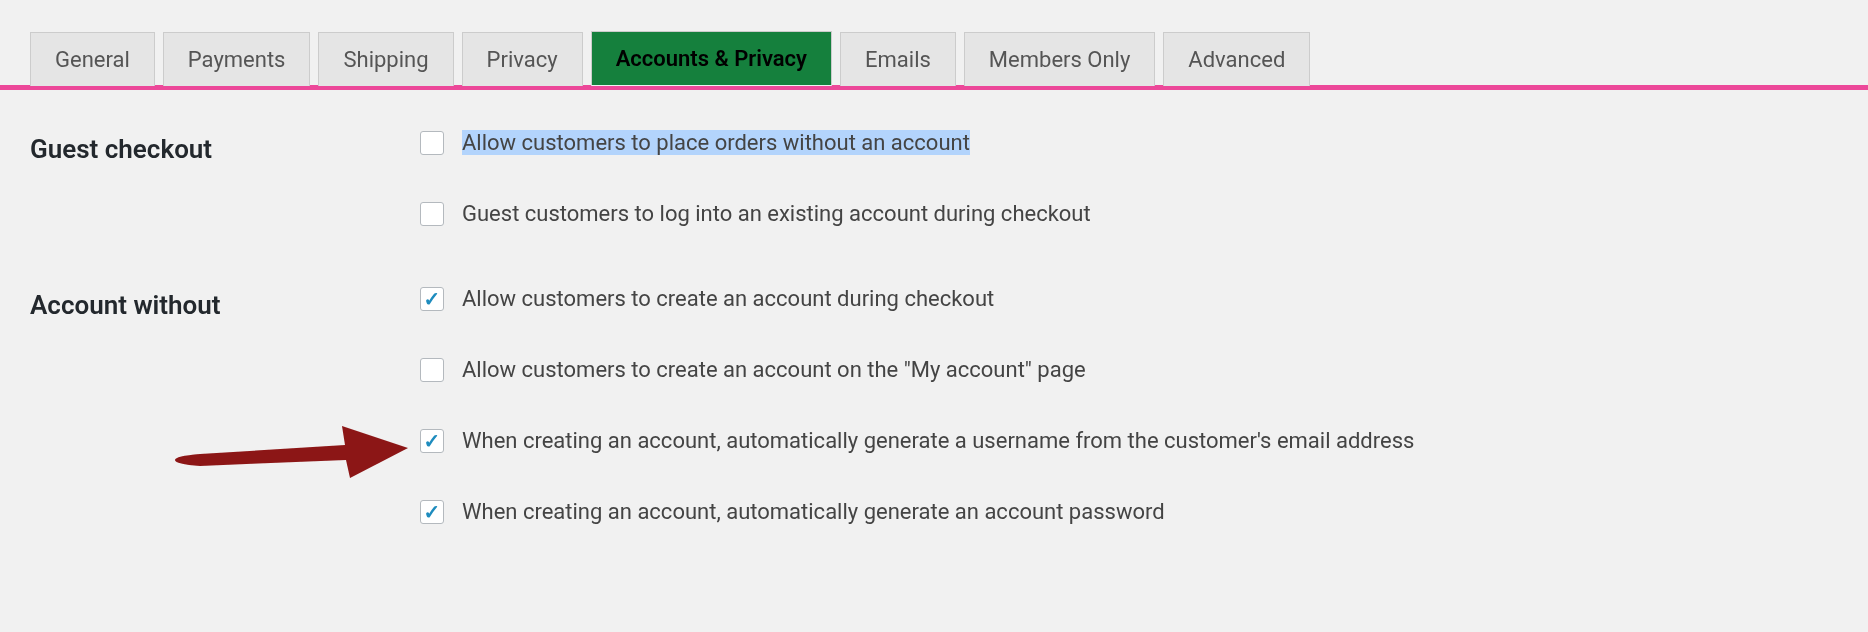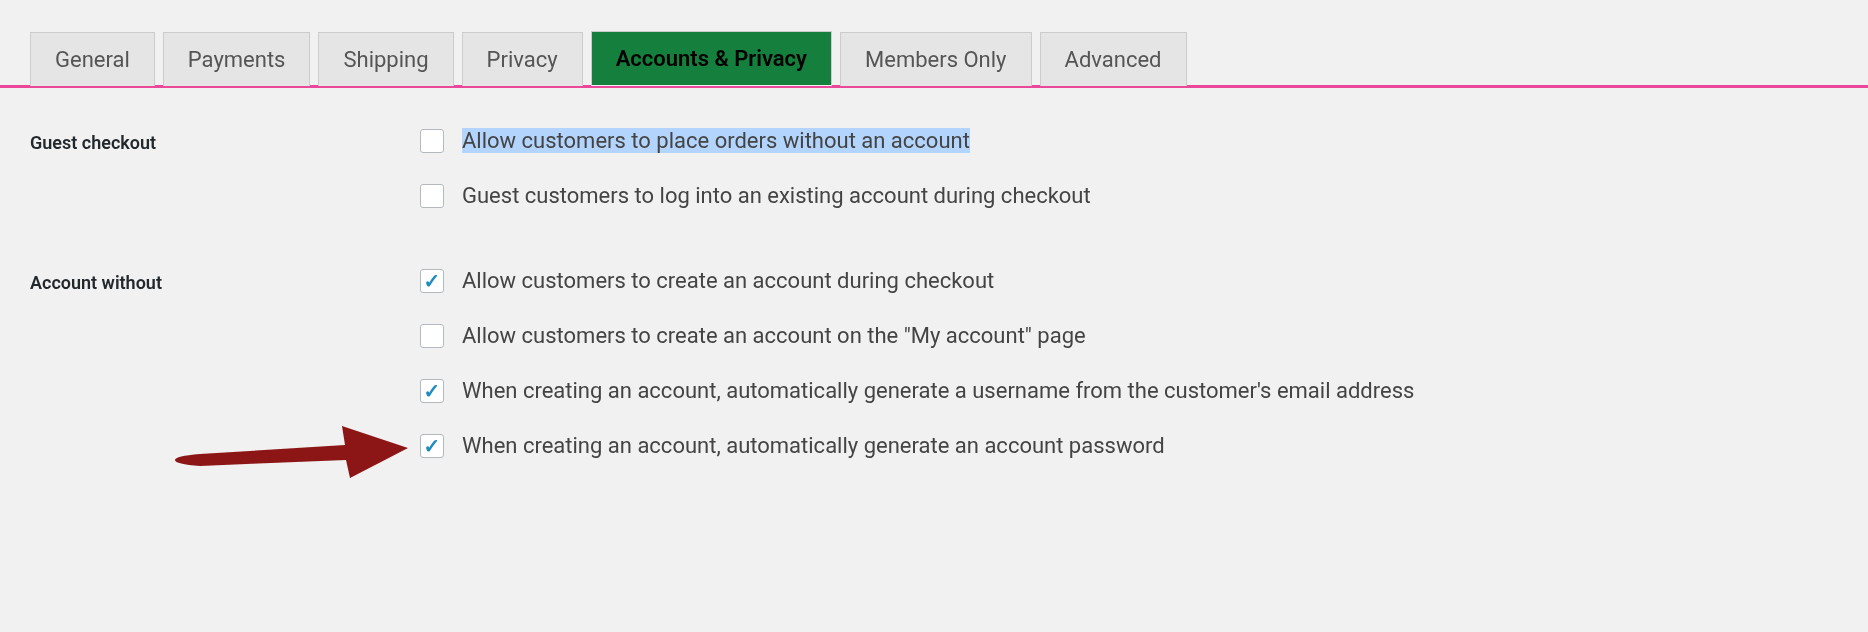--- a/index.html
+++ b/index.html
@@ -10,21 +10,21 @@
       font-size: 15px;
       width: 1868px;
       height: 632px;
       position: relative;
       overflow: hidden;
     }
     .tabs {
       display: flex;
       gap: 8px;
       padding: 30px 30px 0 30px;
-      border-bottom: 3px solid #ec4899;
+      border-bottom: 5px solid #ec4899;
       align-items: flex-end;
     }
     .tab {
       background: #e5e5e5;
       border: 1px solid #ccc;
       border-bottom: none;
       padding: 14px 24px;
       font-size: 22px;
       color: #555;
       cursor: pointer;
@@ -41,28 +41,28 @@
       padding: 40px 30px 0 30px;
     }
     .section {
       display: flex;
       align-items: flex-start;
       margin-bottom: 60px;
     }
     .section-label {
       width: 390px;
       font-weight: 600;
-      font-size: 18px;
+      font-size: 26px;
       color: #23282d;
       padding-top: 4px;
     }
     .options {
       display: flex;
       flex-direction: column;
-      gap: 30px;
+      gap: 46px;
     }
     .option {
       display: flex;
       align-items: center;
       gap: 18px;
     }
     .checkbox {
       width: 24px;
       height: 24px;
       background: #fff;
@@ -99,20 +99,21 @@
   </style>
 </head>
 <body>
 
 <div class="tabs">
   <div class="tab">General</div>
   <div class="tab">Payments</div>
   <div class="tab">Shipping</div>
   <div class="tab">Privacy</div>
   <div class="tab active">Accounts &amp; Privacy</div>
+  <div class="tab">Emails</div>
   <div class="tab">Members Only</div>
   <div class="tab">Advanced</div>
 </div>
 
 <div class="content">
 
   <div class="section">
     <div class="section-label">Guest checkout</div>
     <div class="options">
       <div class="option">

